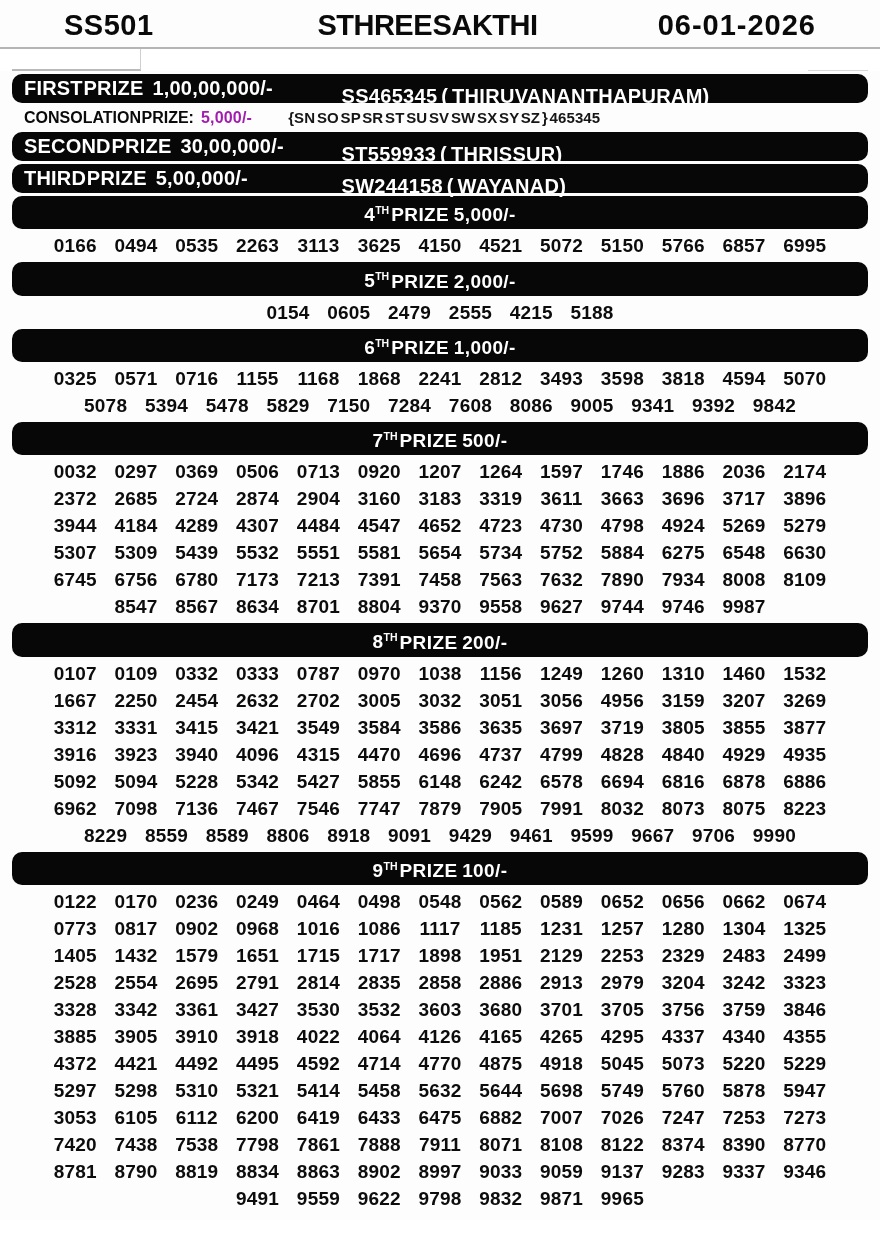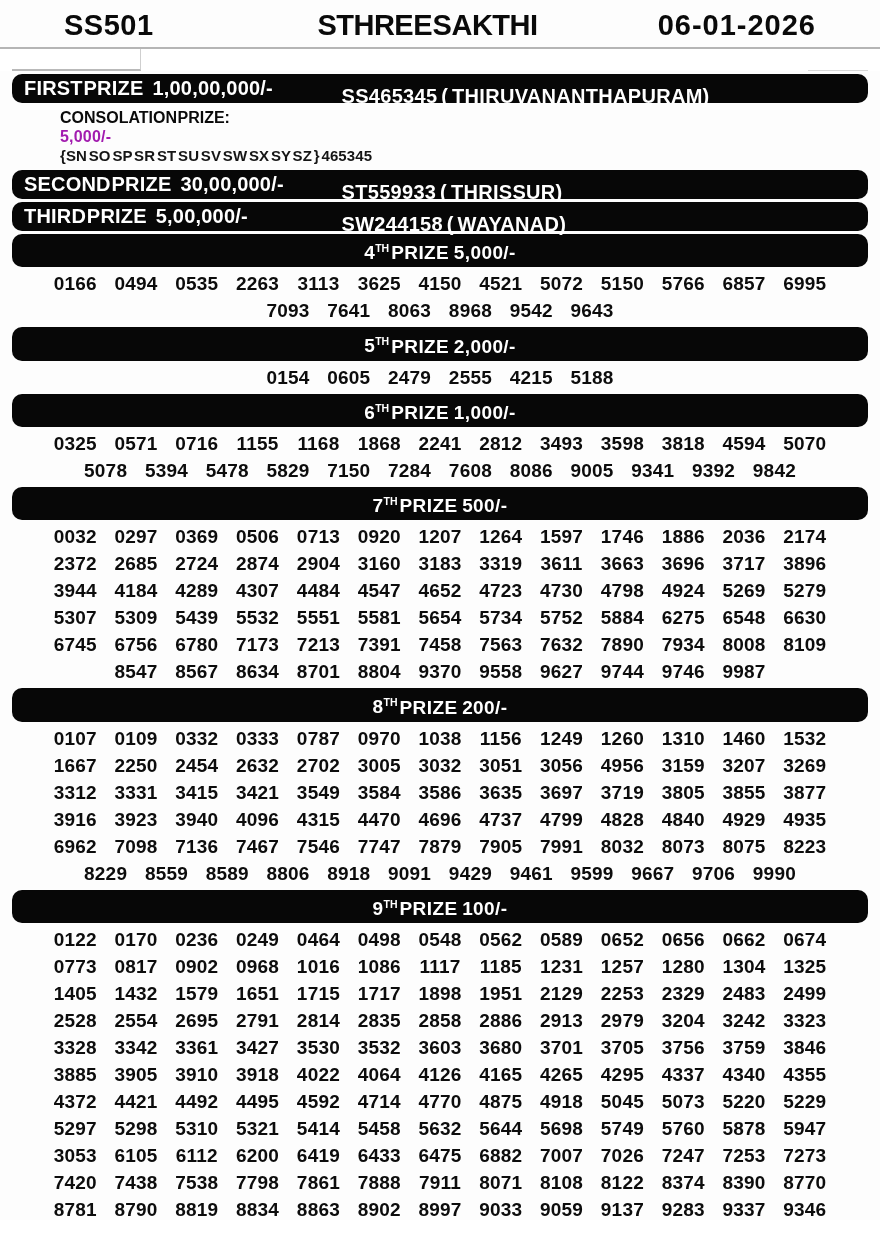--- a/index.html
+++ b/index.html
@@ -18,21 +18,21 @@
     border-bottom:2px solid #b9b9b9;border-right:1px solid #cfcfcf;}
   .rule-strip .tail{position:absolute;right:12px;bottom:0;width:60px;border-bottom:1px solid #d8d8d8;}
   
   .bar{background:#070707;color:#fff;font-weight:bold;margin:3px 12px;padding:3px 12px;
        font-size:20px;line-height:23px;border-radius:10px;}
   .prize-bar{position:relative;word-spacing:-5px;letter-spacing:0.2px;}
   .prize-bar .amt{margin-left:9px;word-spacing:-3px;}
   .prize-bar .winner{position:absolute;left:38.5%;top:11px;word-spacing:-2px;letter-spacing:0.3px;}
   
   .consol{display:flex;align-items:baseline;font-weight:bold;font-size:16px;
-          padding:2px 12px 2px 24px;word-spacing:-4px;line-height:19px;flex-direction:column;}
+          padding:2px 12px 2px 24px;word-spacing:-4px;line-height:19px;}
   .consol .amount{margin-left:7px;letter-spacing:0.2px;}
   .consol .series{margin-left:36px;font-size:15px;word-spacing:-2.5px;letter-spacing:0.1px;color:#151515;}
   
   .section-bar{text-align:center;font-size:19px;letter-spacing:0.4px;word-spacing:-1px;}
   .section-bar sup{font-size:10.5px;vertical-align:super;letter-spacing:0;}
   .section-bar .rest{margin-left:2px;}
   
   .num-row{display:flex;justify-content:center;}
   .num{width:60.8px;text-align:center;font-weight:bold;font-size:19px;line-height:27px;
        letter-spacing:0.2px;color:#0c0c0c;white-space:nowrap;}
@@ -84,28 +84,20 @@
         <span class="num">3113</span>
         <span class="num">3625</span>
         <span class="num">4150</span>
         <span class="num">4521</span>
         <span class="num">5072</span>
         <span class="num">5150</span>
         <span class="num">5766</span>
         <span class="num">6857</span>
         <span class="num">6995</span>
       </div>
-      <div class="num-row">
-        <span class="num">7093</span>
-        <span class="num">7641</span>
-        <span class="num">8063</span>
-        <span class="num">8968</span>
-        <span class="num">9542</span>
-        <span class="num">9643</span>
-      </div>
       <div class="bar section-bar"><span>5</span><sup>TH</sup><span class="rest">PRIZE 2,000/-</span></div>
       <div class="num-row">
         <span class="num">0154</span>
         <span class="num">0605</span>
         <span class="num">2479</span>
         <span class="num">2555</span>
         <span class="num">4215</span>
         <span class="num">5188</span>
       </div>
       <div class="bar section-bar"><span>6</span><sup>TH</sup><span class="rest">PRIZE 1,000/-</span></div>
@@ -282,20 +274,35 @@
         <span class="num">4470</span>
         <span class="num">4696</span>
         <span class="num">4737</span>
         <span class="num">4799</span>
         <span class="num">4828</span>
         <span class="num">4840</span>
         <span class="num">4929</span>
         <span class="num">4935</span>
       </div>
       <div class="num-row">
+        <span class="num">5092</span>
+        <span class="num">5094</span>
+        <span class="num">5228</span>
+        <span class="num">5342</span>
+        <span class="num">5427</span>
+        <span class="num">5855</span>
+        <span class="num">6148</span>
+        <span class="num">6242</span>
+        <span class="num">6578</span>
+        <span class="num">6694</span>
+        <span class="num">6816</span>
+        <span class="num">6878</span>
+        <span class="num">6886</span>
+      </div>
+      <div class="num-row">
         <span class="num">6962</span>
         <span class="num">7098</span>
         <span class="num">7136</span>
         <span class="num">7467</span>
         <span class="num">7546</span>
         <span class="num">7747</span>
         <span class="num">7879</span>
         <span class="num">7905</span>
         <span class="num">7991</span>
         <span class="num">8032</span>

